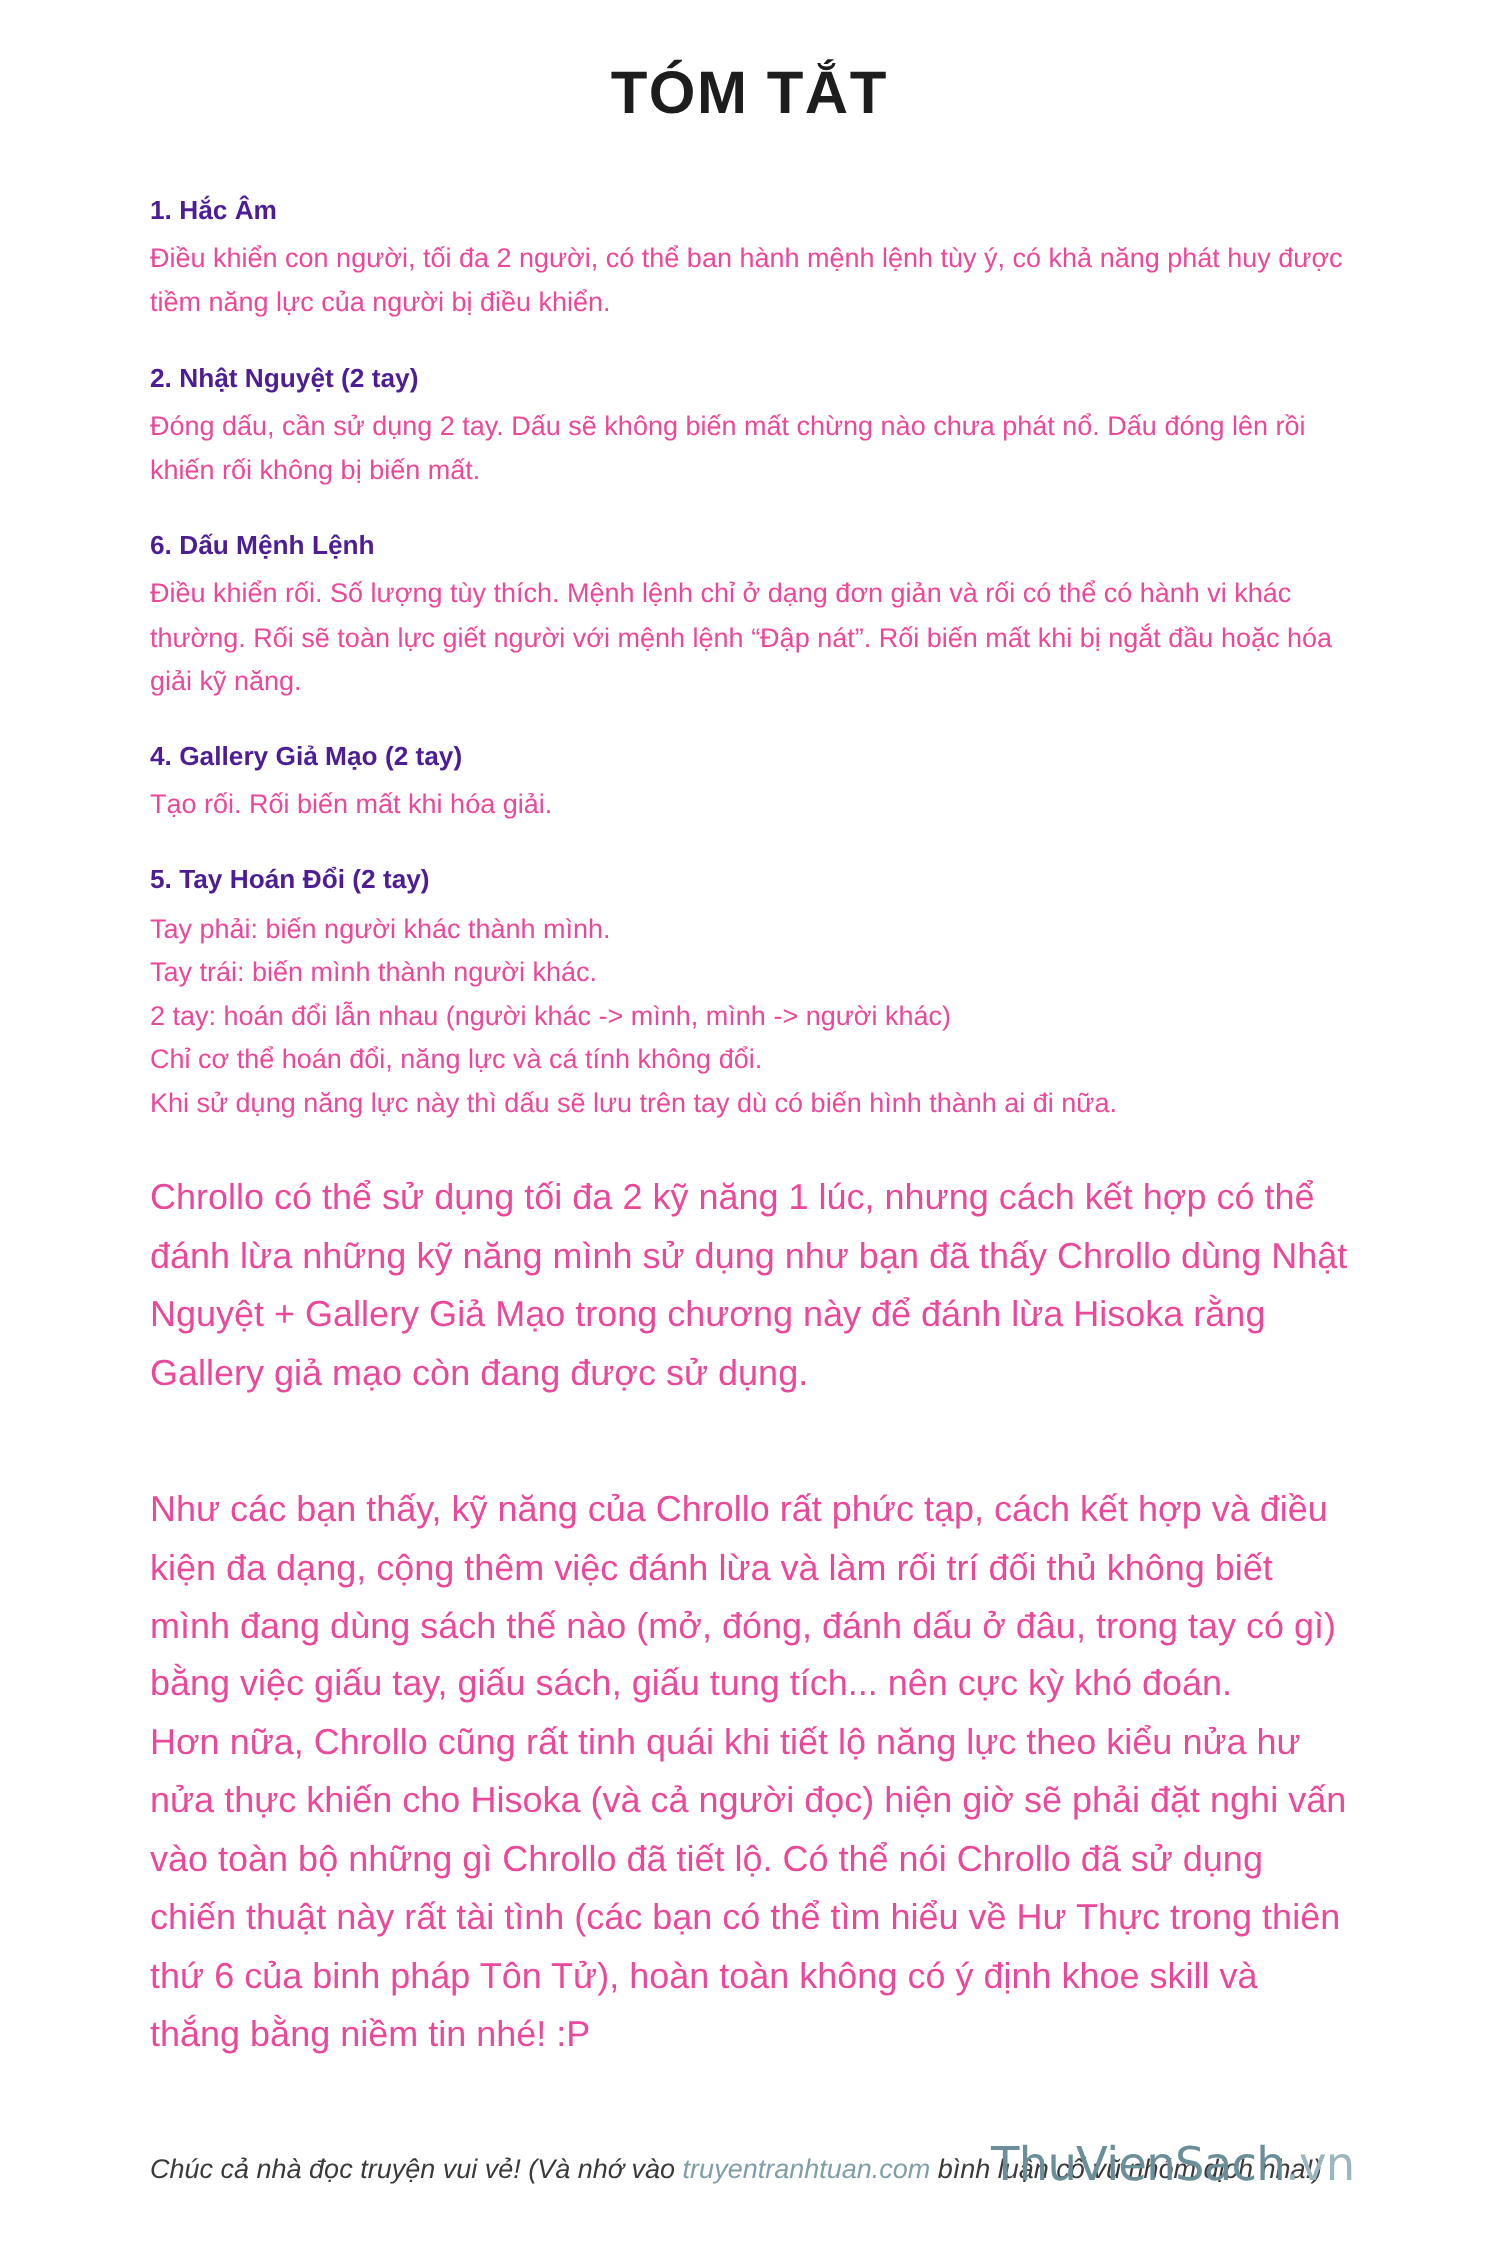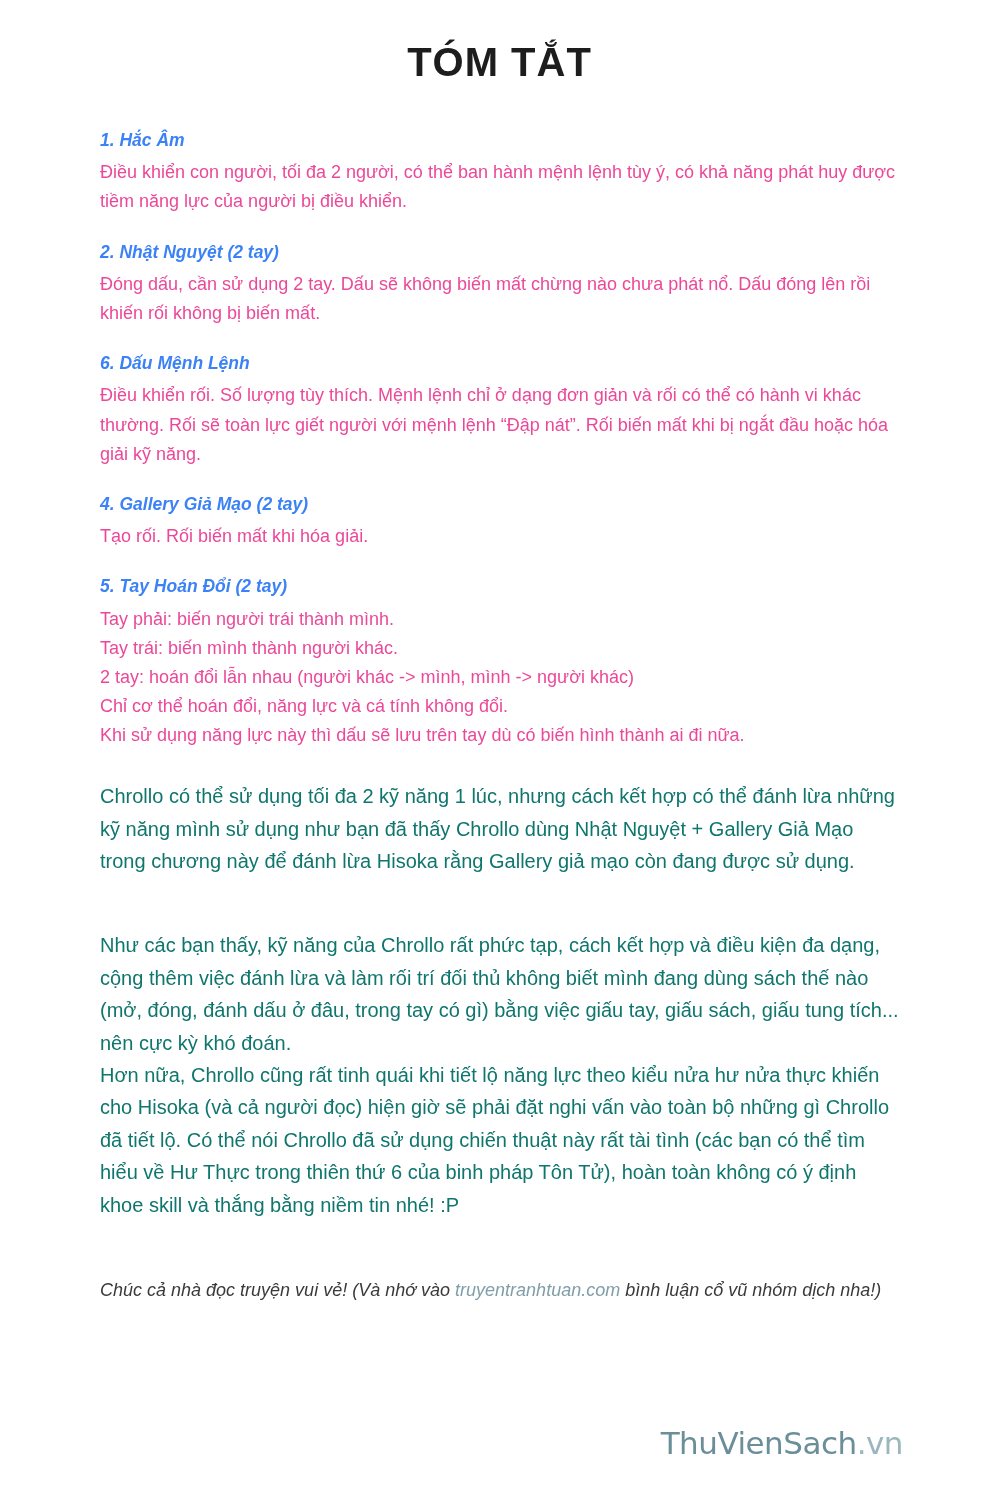--- a/index.html
+++ b/index.html
@@ -28,42 +28,41 @@
     letter-spacing: 1px;
     color: #1d1d1d;
     margin: 20px 0 42px 0;
   }
   .section {
     margin-bottom: 22px;
   }
   .section-heading {
     font-size: 17.5px;
     font-weight: bold;
-    color: #3b82f6;
+    color: #4c1d95;
     margin-bottom: 5px;
     line-height: 1.5;
-    font-style: italic;
   }
   .section-body p {
     margin: 0;
     font-size: 18px;
     line-height: 1.62;
     color: #ec4899;
   }
   .indent {
     text-indent: 52px;
   }
   .para-block {
     margin-top: 30px;
   }
   .para-block p {
     margin: 0;
-    font-size: 20px;
+    font-size: 24px;
     line-height: 1.62;
-    color: #0f766e;
+    color: #ec4899;
   }
   .gap-large {
     margin-top: 52px;
   }
   .closing {
     margin-top: 55px;
     font-style: italic;
     font-size: 18px;
     line-height: 1.62;
     color: #3a3a3a;
@@ -121,21 +120,21 @@
   <div class="section">
     <div class="section-heading">4. Gallery Giả Mạo (2 tay)</div>
     <div class="section-body">
       <p>Tạo rối. Rối biến mất khi hóa giải.</p>
     </div>
   </div>
 
   <div class="section">
     <div class="section-heading">5. Tay Hoán Đổi (2 tay)</div>
     <div class="section-body">
-      <p>Tay phải: biến người trái thành mình.</p>
+      <p>Tay phải: biến người khác thành mình.</p>
       <p>Tay trái: biến mình thành người khác.</p>
       <p>2 tay: hoán đổi lẫn nhau (người khác -&gt; mình, mình -&gt; người khác)</p>
       <p>Chỉ cơ thể hoán đổi, năng lực và cá tính không đổi.</p>
       <p>Khi sử dụng năng lực này thì dấu sẽ lưu trên tay dù có biến hình thành ai đi nữa.</p>
     </div>
   </div>
 
   <div class="para-block">
     <p>Chrollo có thể sử dụng tối đa 2 kỹ năng 1 lúc, nhưng cách kết hợp có thể đánh lừa những kỹ năng mình sử dụng như bạn đã thấy Chrollo dùng Nhật Nguyệt + Gallery Giả Mạo trong chương này để đánh lừa Hisoka rằng Gallery giả mạo còn đang được sử dụng.</p>
   </div>

